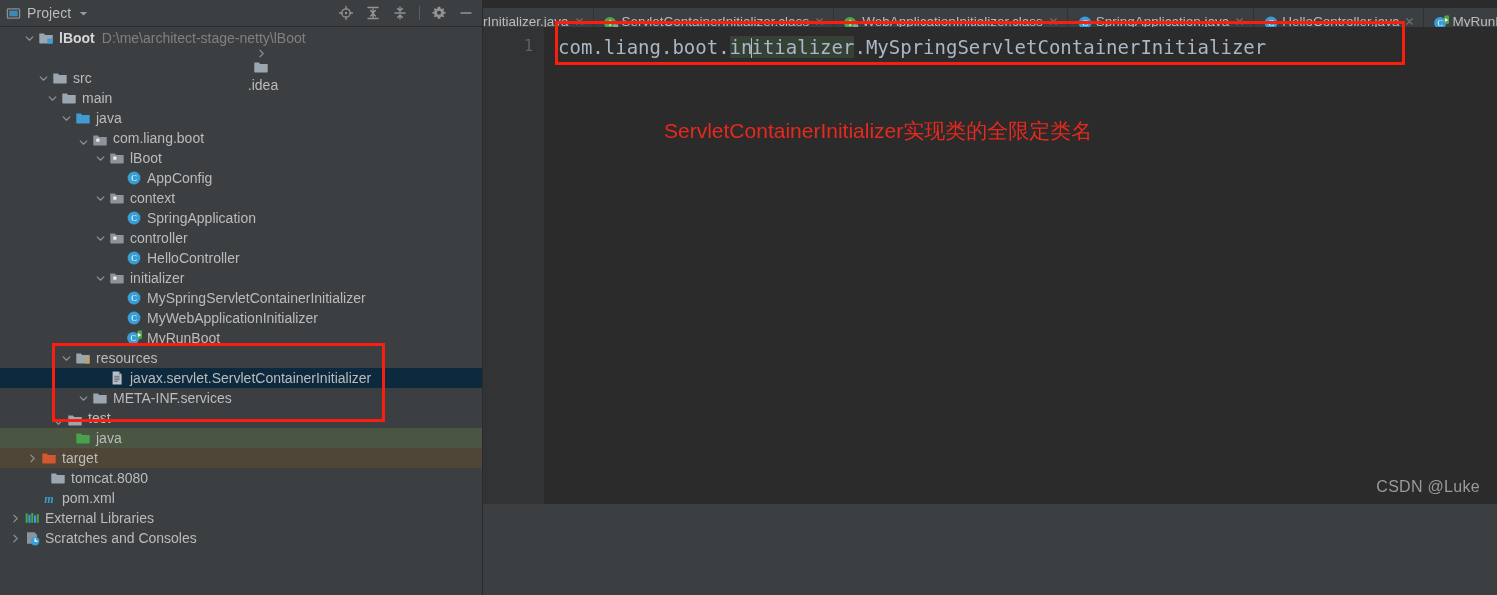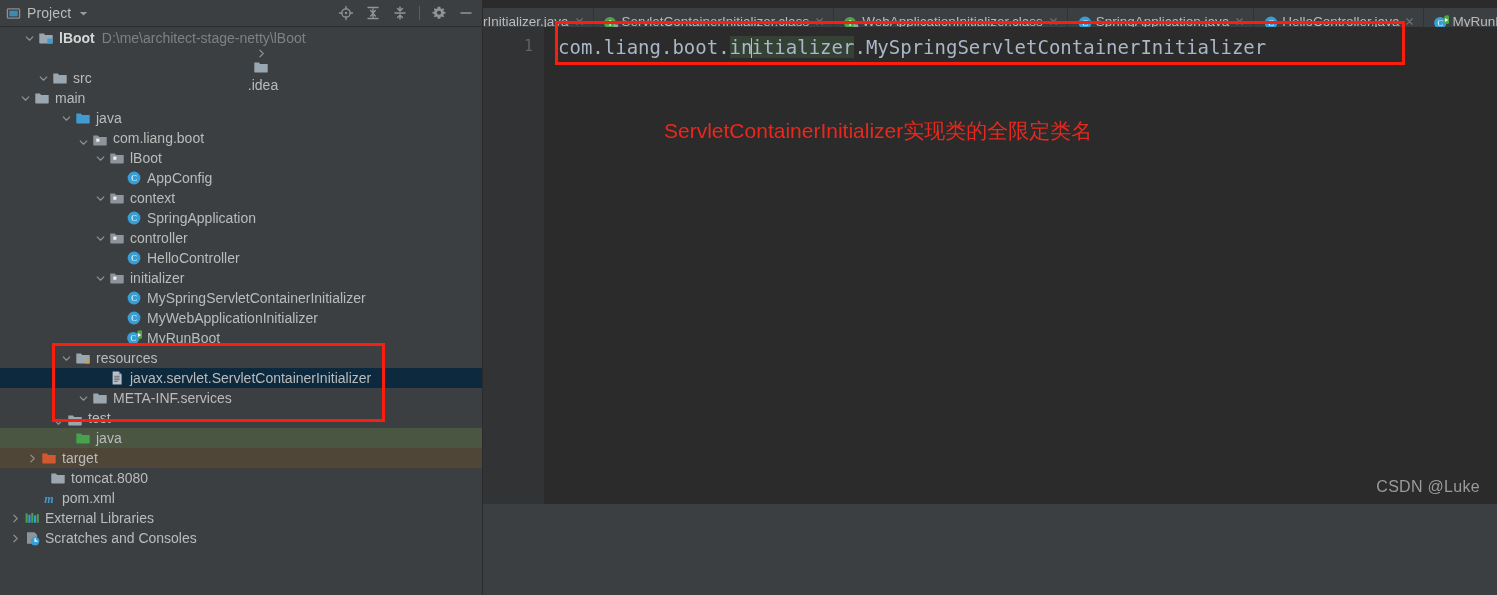--- a/index.html
+++ b/index.html
@@ -194,21 +194,21 @@
               <path d="M2.4 4.2 L6 7.9 L9.6 4.2" fill="none" stroke="#a9a9a9" stroke-width="1.25" stroke-linecap="round" stroke-linejoin="round"></path>
             </svg>
           </span>
           <span class="ico">
             <svg viewBox="0 0 16 16" style="width:16px;height:16px;display:block">
               <path d="M1.3 3.6 h4.6 l1.2 1.5 h7.6 v7.6 a0.7 0.7 0 0 1-0.7 0.7 H2 a0.7 0.7 0 0 1-0.7-0.7 Z" fill="#9aa7b0"></path>
             </svg>
           </span>
           <span class="lbl">src</span>
         </div>
-        <div class="row" style="padding-left: 20px;">
+        <div class="row" style="padding-left: 47px;">
           <span class="arrow">
             <svg viewBox="0 0 12 12" style="width:11px;height:11px;display:block">
               <path d="M2.4 4.2 L6 7.9 L9.6 4.2" fill="none" stroke="#a9a9a9" stroke-width="1.25" stroke-linecap="round" stroke-linejoin="round"></path>
             </svg>
           </span>
           <span class="ico">
             <svg viewBox="0 0 16 16" style="width:16px;height:16px;display:block">
               <path d="M1.3 3.6 h4.6 l1.2 1.5 h7.6 v7.6 a0.7 0.7 0 0 1-0.7 0.7 H2 a0.7 0.7 0 0 1-0.7-0.7 Z" fill="#9aa7b0"></path>
             </svg>
           </span>

